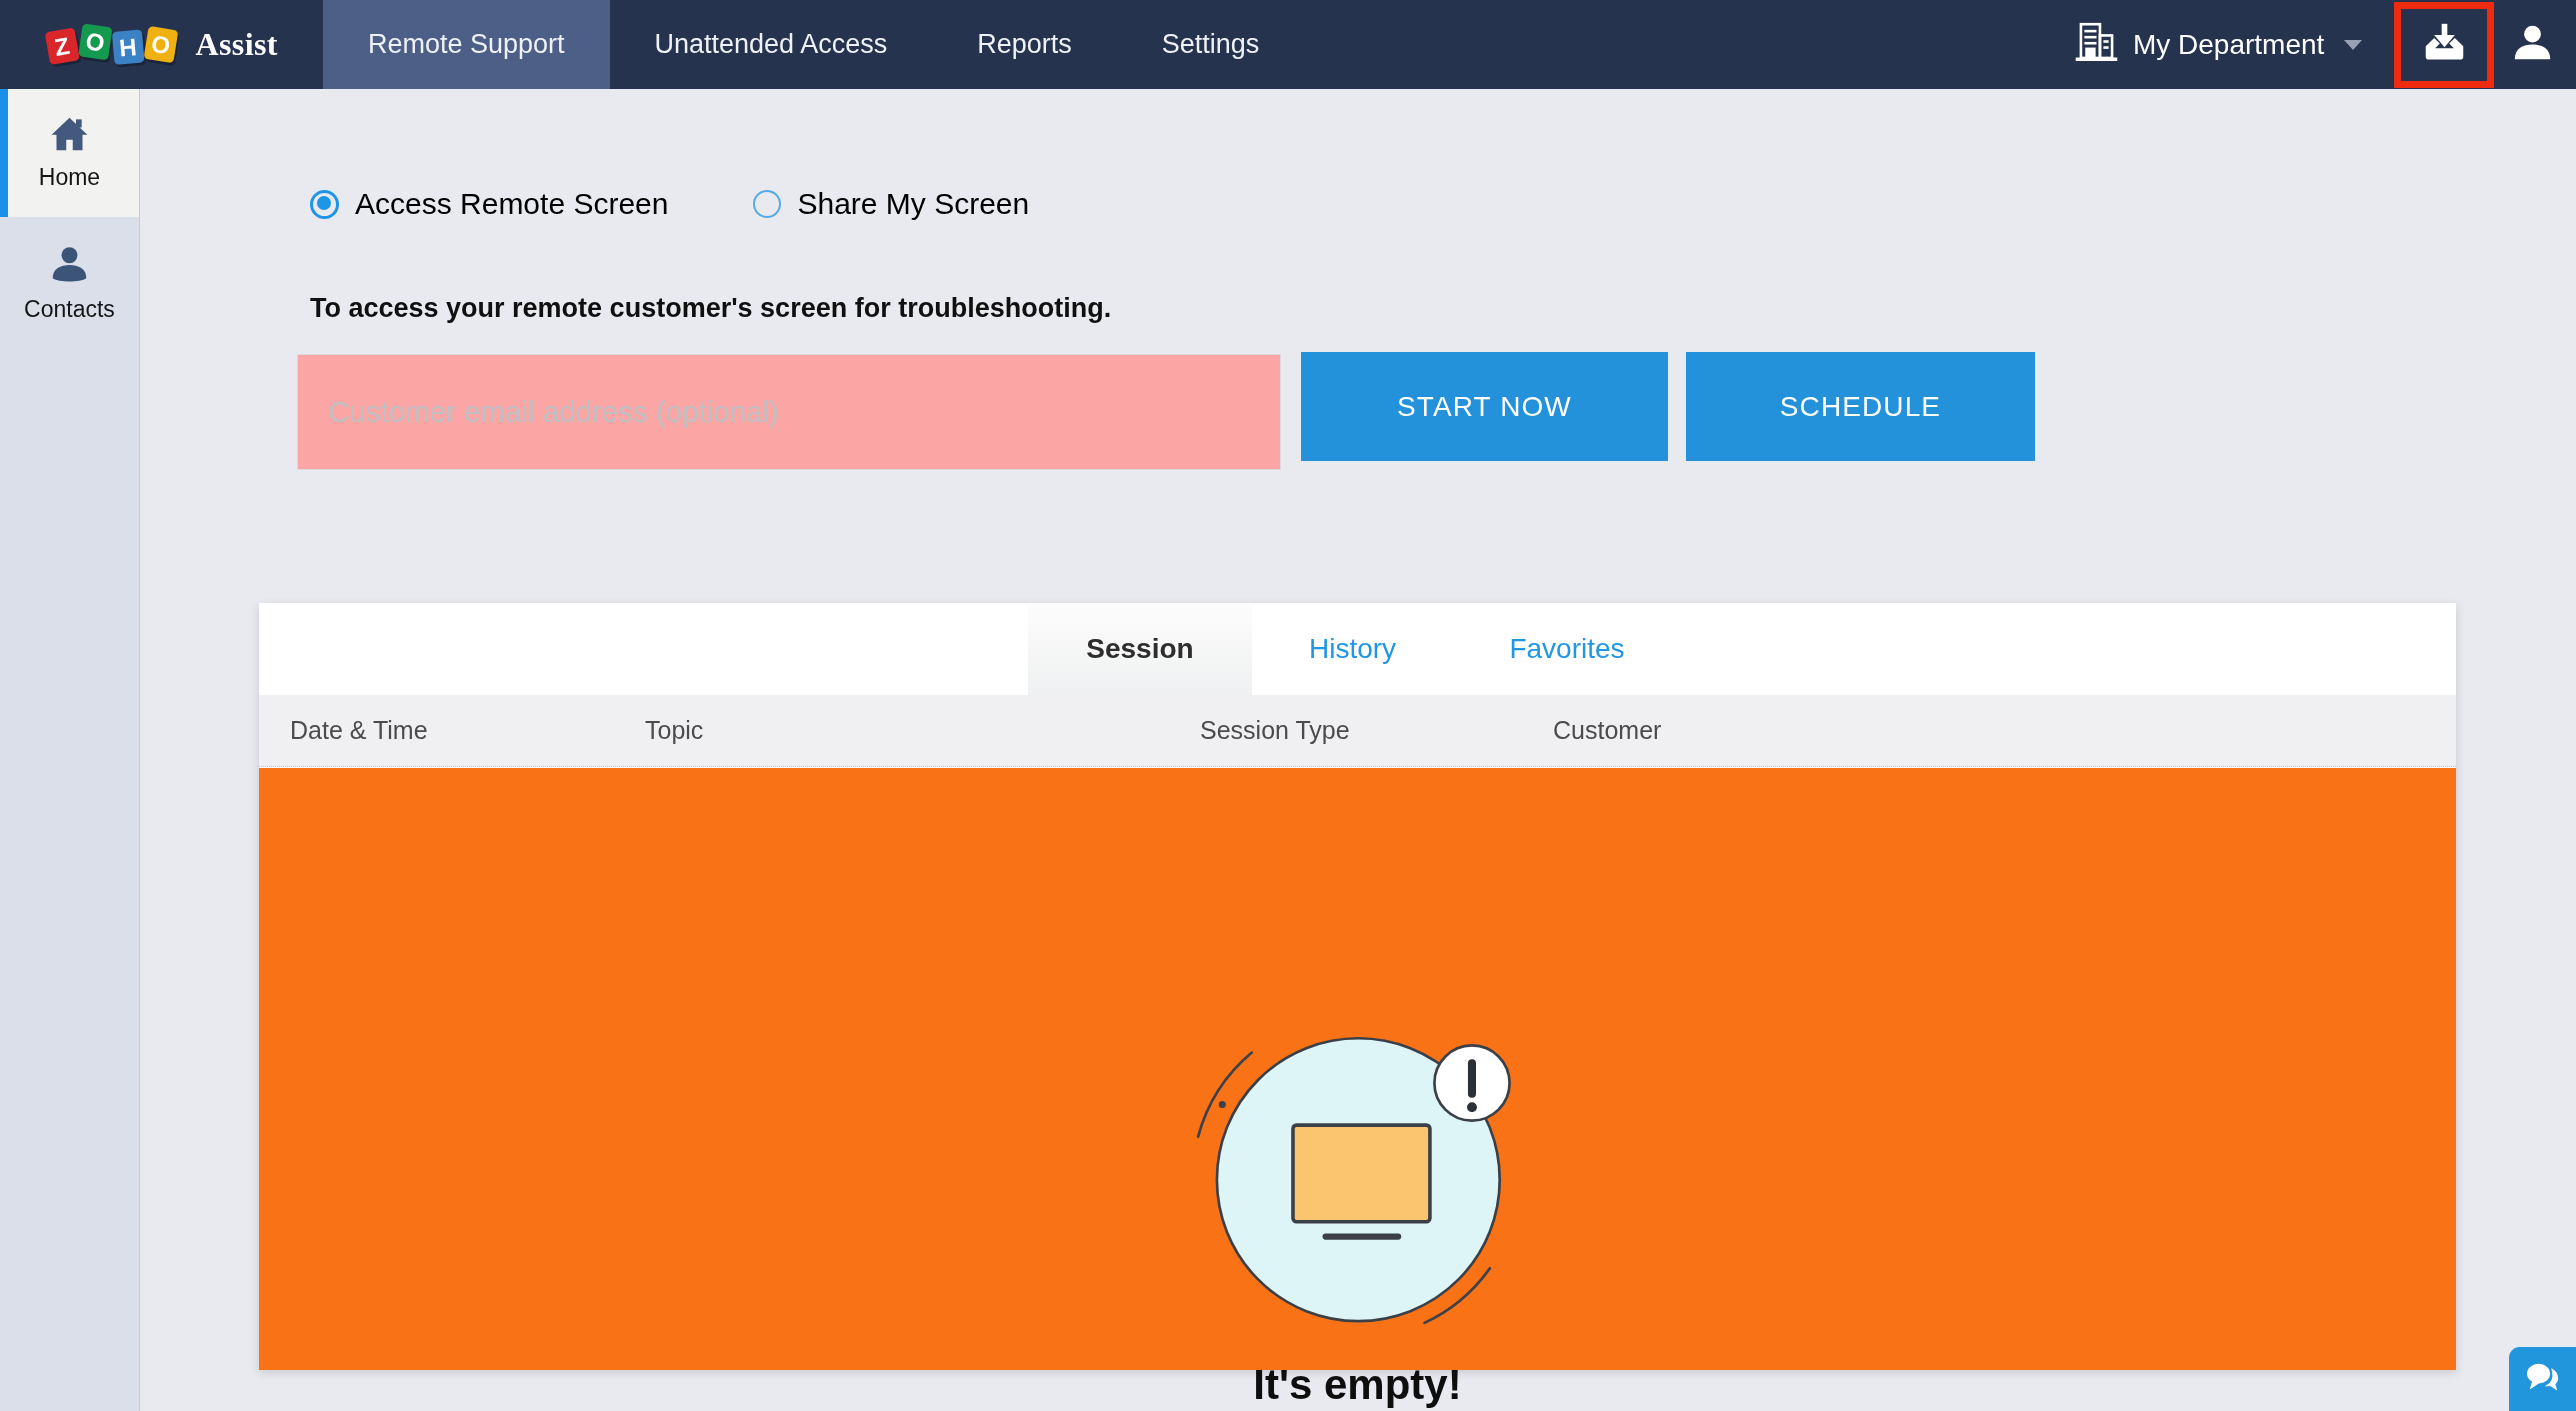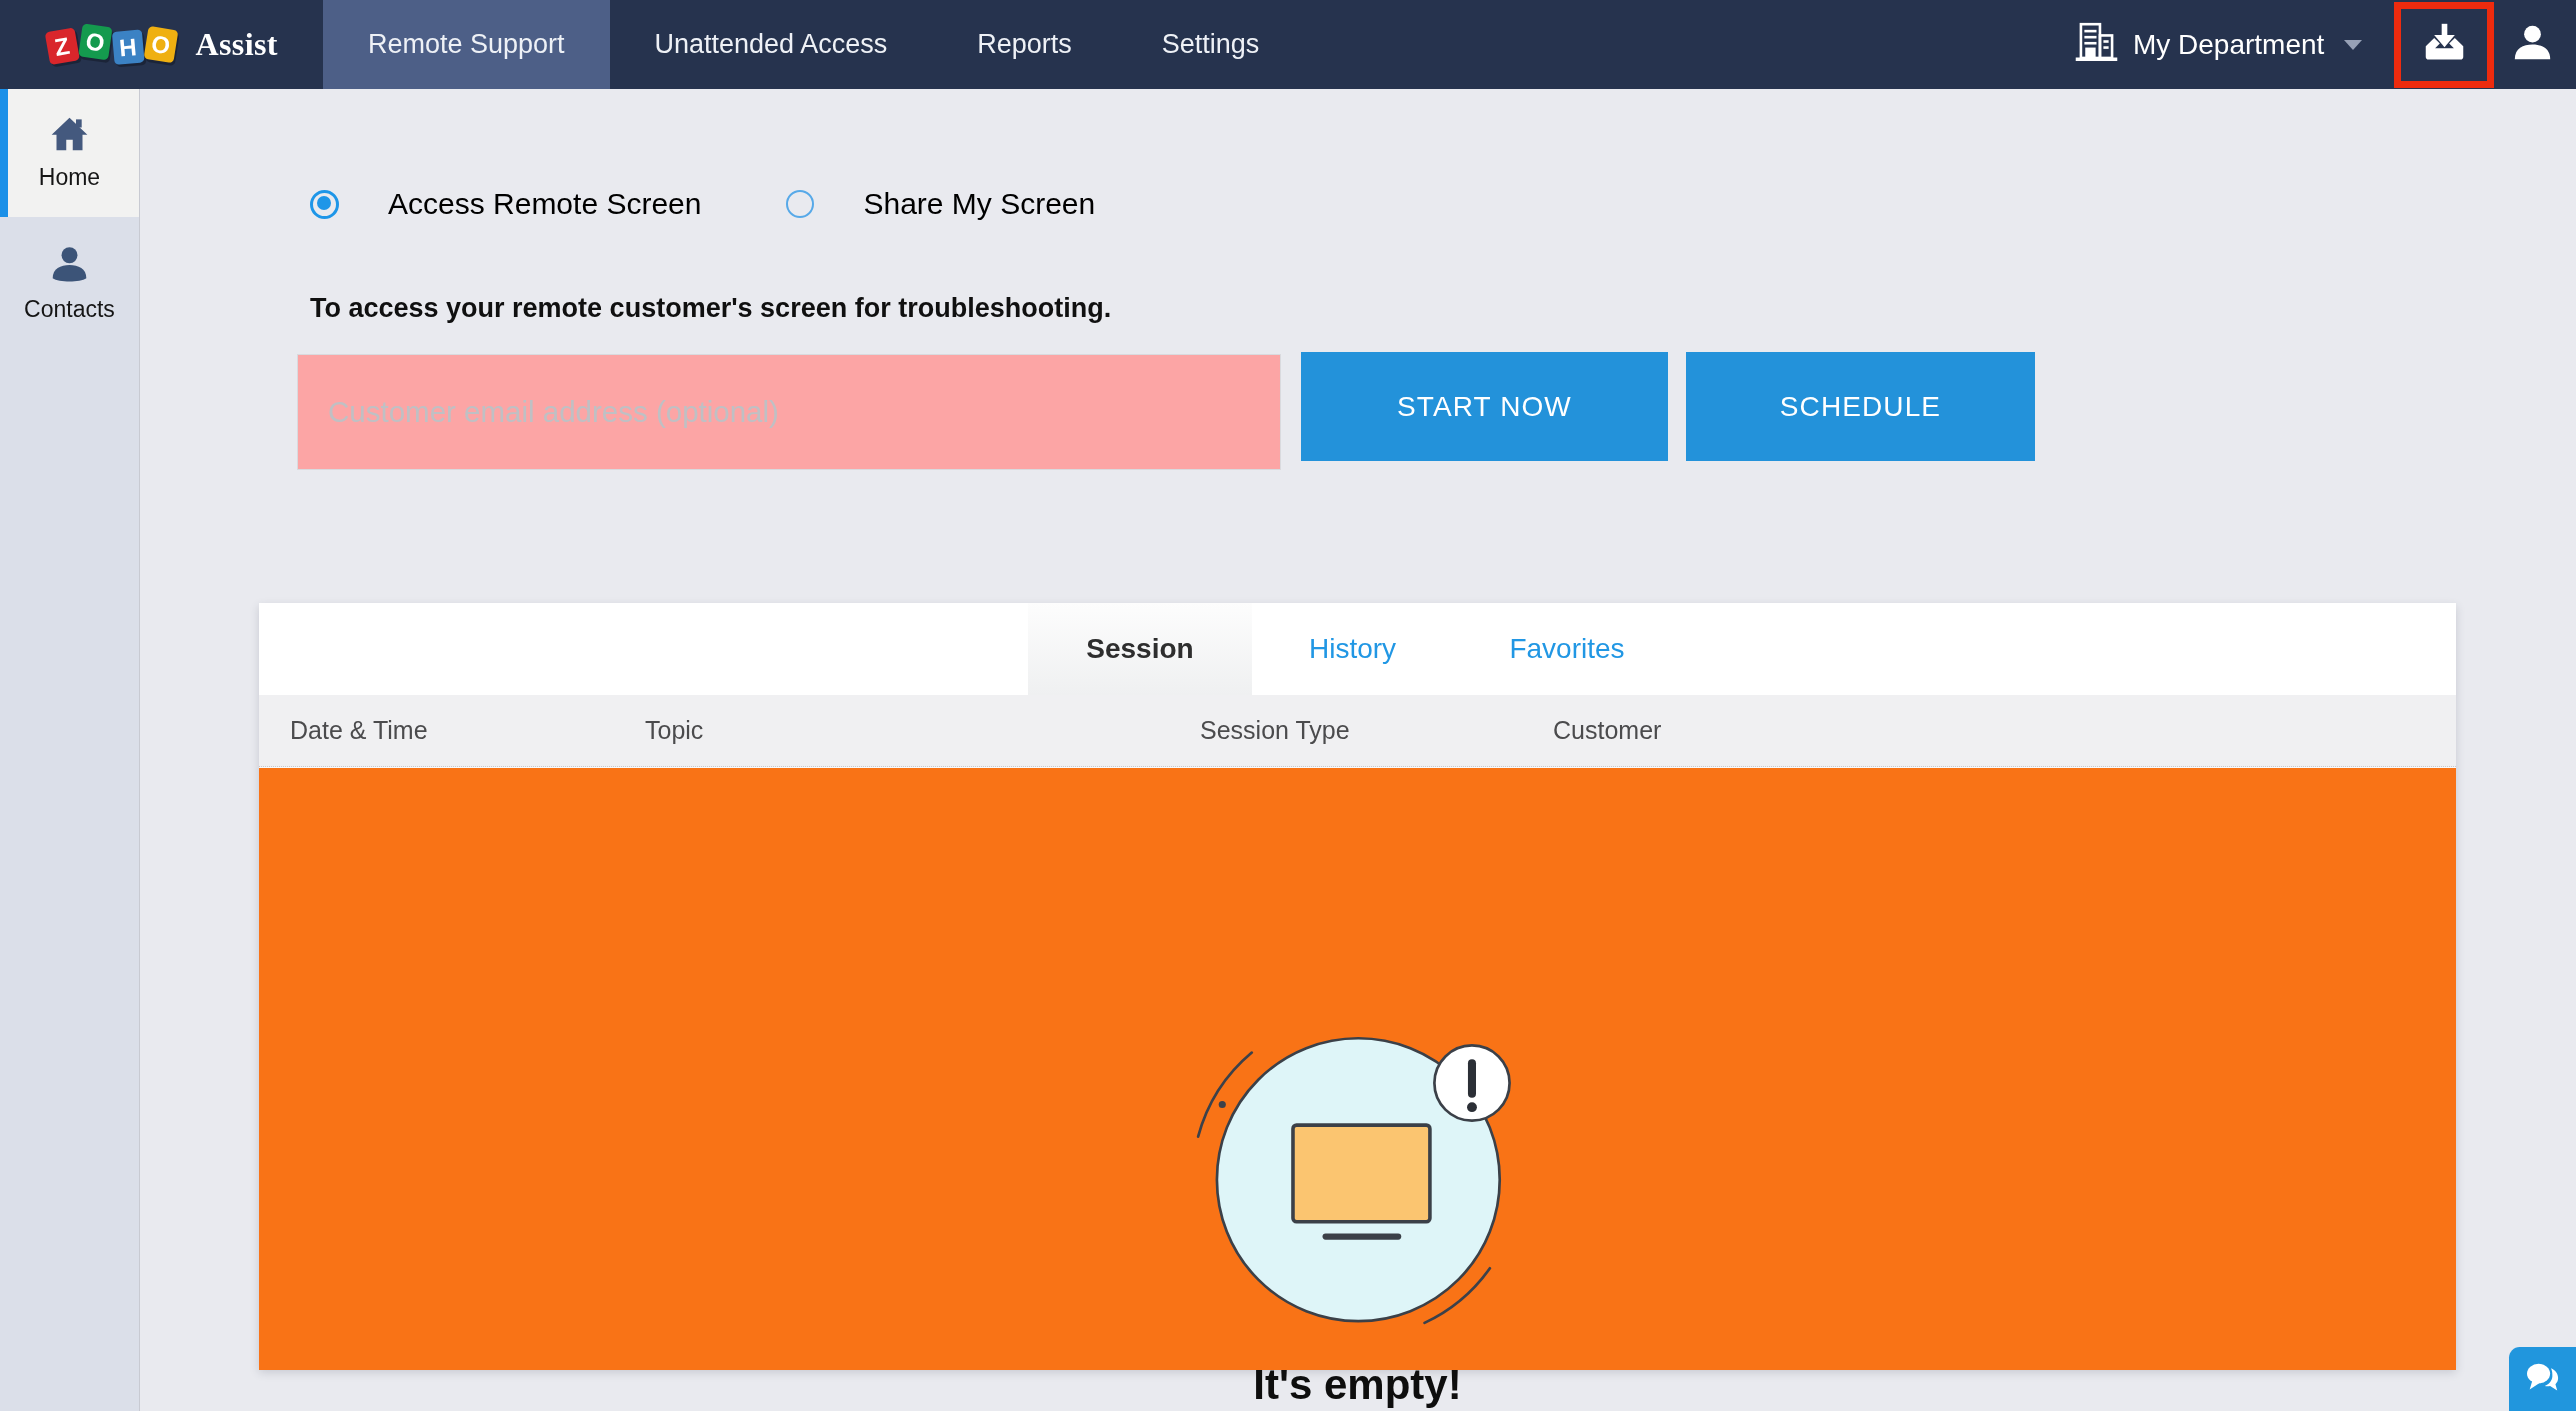--- a/index.html
+++ b/index.html
@@ -62,21 +62,21 @@
     align-items: center; justify-content: center; gap: 9px; cursor: pointer;
   }
   .side-item.active { background: #f2f2f1; box-shadow: inset 8px 0 0 #1b90e8; }
   .side-item .side-label { font-size: 23px; color: #151515; }
   .side-item.contacts { height: 134px; }
 
   
   .main { position: absolute; left: 140px; top: 89px; right: 0; bottom: 0; }
 
   .radio-row { position: absolute; left: 170px; top: 98px; display: flex; align-items: center; }
-  .radio-opt { display: flex; align-items: center; cursor: pointer; gap: 33px; }
+  .radio-opt { display: flex; align-items: center; cursor: pointer; }
   .radio-opt.second { margin-left: 85px; }
   .radio {
     width: 29px; height: 29px; border-radius: 50%;
     border: 3.6px solid #1e96e8; position: relative; flex: none;
   }
   .radio.checked::after {
     content: ""; position: absolute; left: 3.6px; top: 3.6px;
     width: 14.3px; height: 14.3px; border-radius: 50%; background: #1e96e8;
   }
   .radio.unchecked { border: 2.7px solid #57a9e8; width: 28px; height: 28px; }

